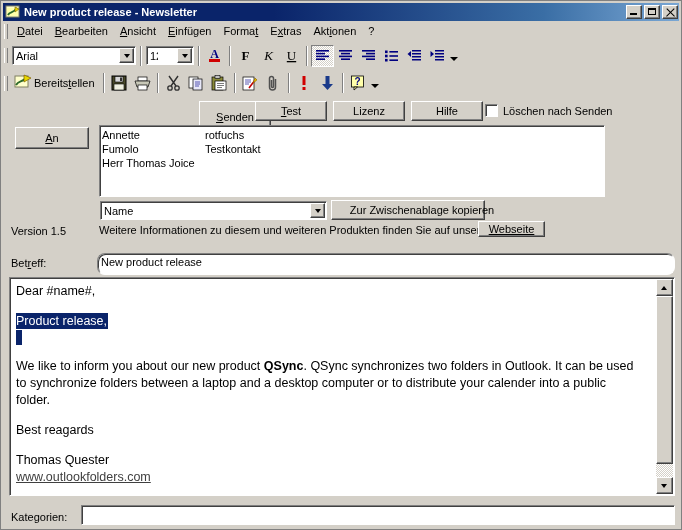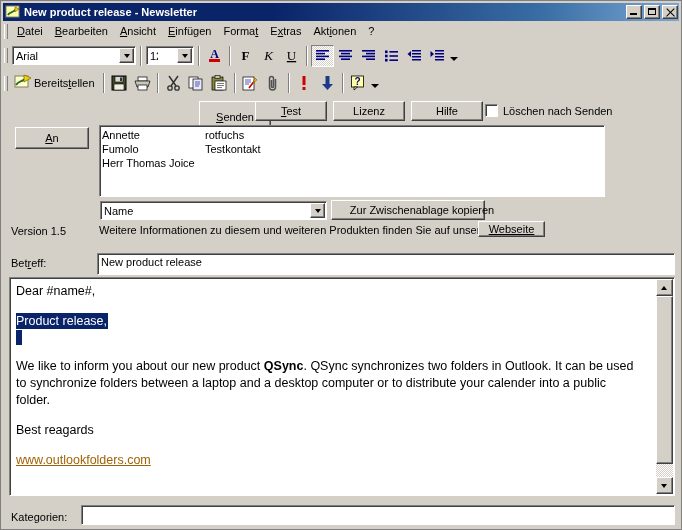--- a/index.html
+++ b/index.html
@@ -306,21 +306,21 @@
   .sel {
     background: #0a246a;
     color: #ffffff;
     padding: 1px 1px 1px 0;
   }
   .caretline {
     display: block;
     width: 6px; height: 15px;
     background: #0a246a;
   }
-  a.weblink { color: #a16207; text-decoration: underline; }
+  a.weblink { color: #404040; text-decoration: underline; }
 
   
   .vscroll {
     position: absolute;
     right: 1px; top: 1px;
     width: 17px; bottom: 1px;
     background: #d4d0c8;
     background-image:
       linear-gradient(45deg, #ffffff 25%, transparent 25%, transparent 75%, #ffffff 75%),
       linear-gradient(45deg, #ffffff 25%, transparent 25%, transparent 75%, #ffffff 75%);
@@ -684,33 +684,34 @@
     <span>Zur Zwischenablage kopieren</span>
   </div>
 
   <div class="lbl" style="left:10px; top:224px;">Version 1.5</div>
   <div class="lbl" style="left:98px; top:223px;">Weitere Informationen zu diesem und weiteren Produkten finden Sie auf unserer</div>
   <div class="btn" style="left:477px; top:220px; width:67px; height:16px;">
     <span style="text-decoration:underline;">Webseite</span>
   </div>
 
   <div class="lbl" style="left:10px; top:256px;">Bet<u>r</u>eff:</div>
-  <div class="sunken field" style="left:96px; top:252px; width:578px; height:22px;">New product release</div>
+  <div class="sunken field" style="left:96px; top:252px; width:578px; height:22px;border-radius:8px;">New product release</div>
 
   <div class="sunken" id="bodybox">
     <div id="bodytext">
       <p>Dear #name#,</p>
       <p class="tight">
         <span class="sel">Product release,</span>
       </p>
       <p>
           <span class="caretline"></span>
         </p>
       <p><span>We like to inform you about our new product </span><b>QSync</b><span>. QSync synchronizes two folders in Outlook. It can be used to synchronize folders between a laptop and a desktop computer or to distribute your calender into a public folder.</span></p>
       <p>Best reagards</p>
+      <p class="tight">Thomas Quester</p>
       <p class="tight"><a class="weblink" href="#">www.outlookfolders.com</a></p>
     </div>
 
     <div class="vscroll">
       <div class="sb-btn sb-up">
           <i class="up-tri"></i>
         </div>
       <div class="sb-thumb"></div>
       <div class="sb-btn sb-down">
           <i class="down-tri"></i>

